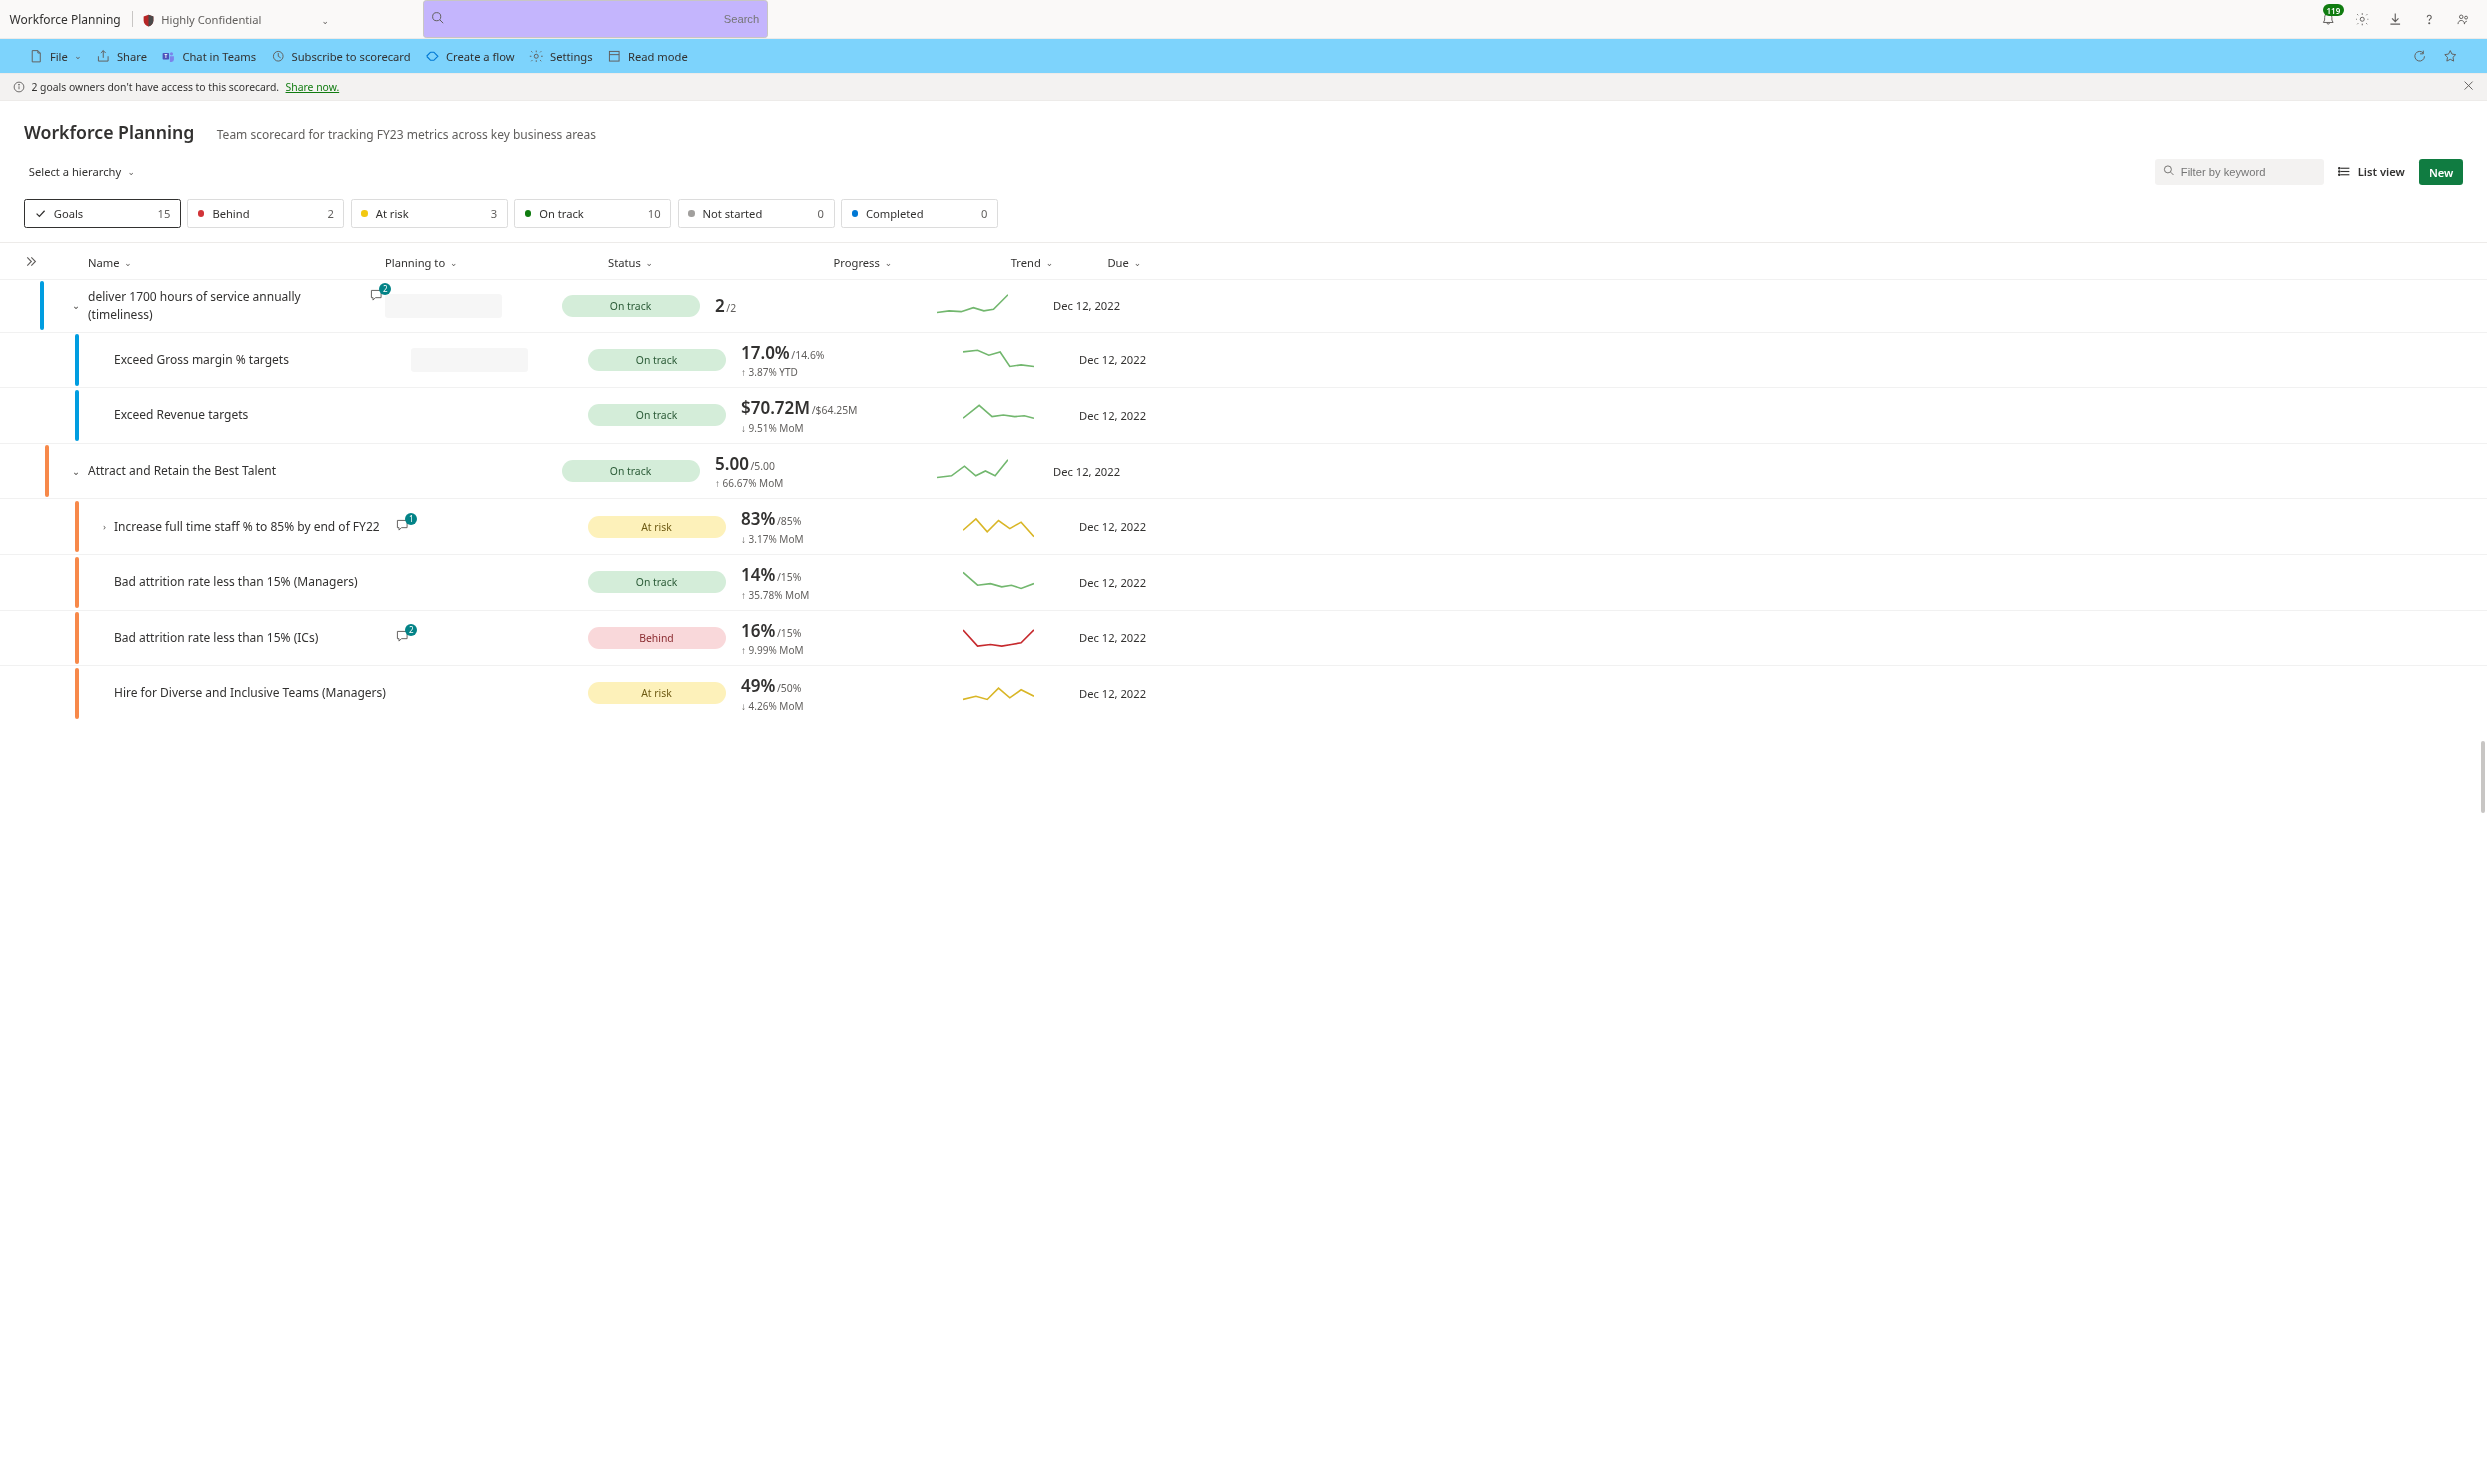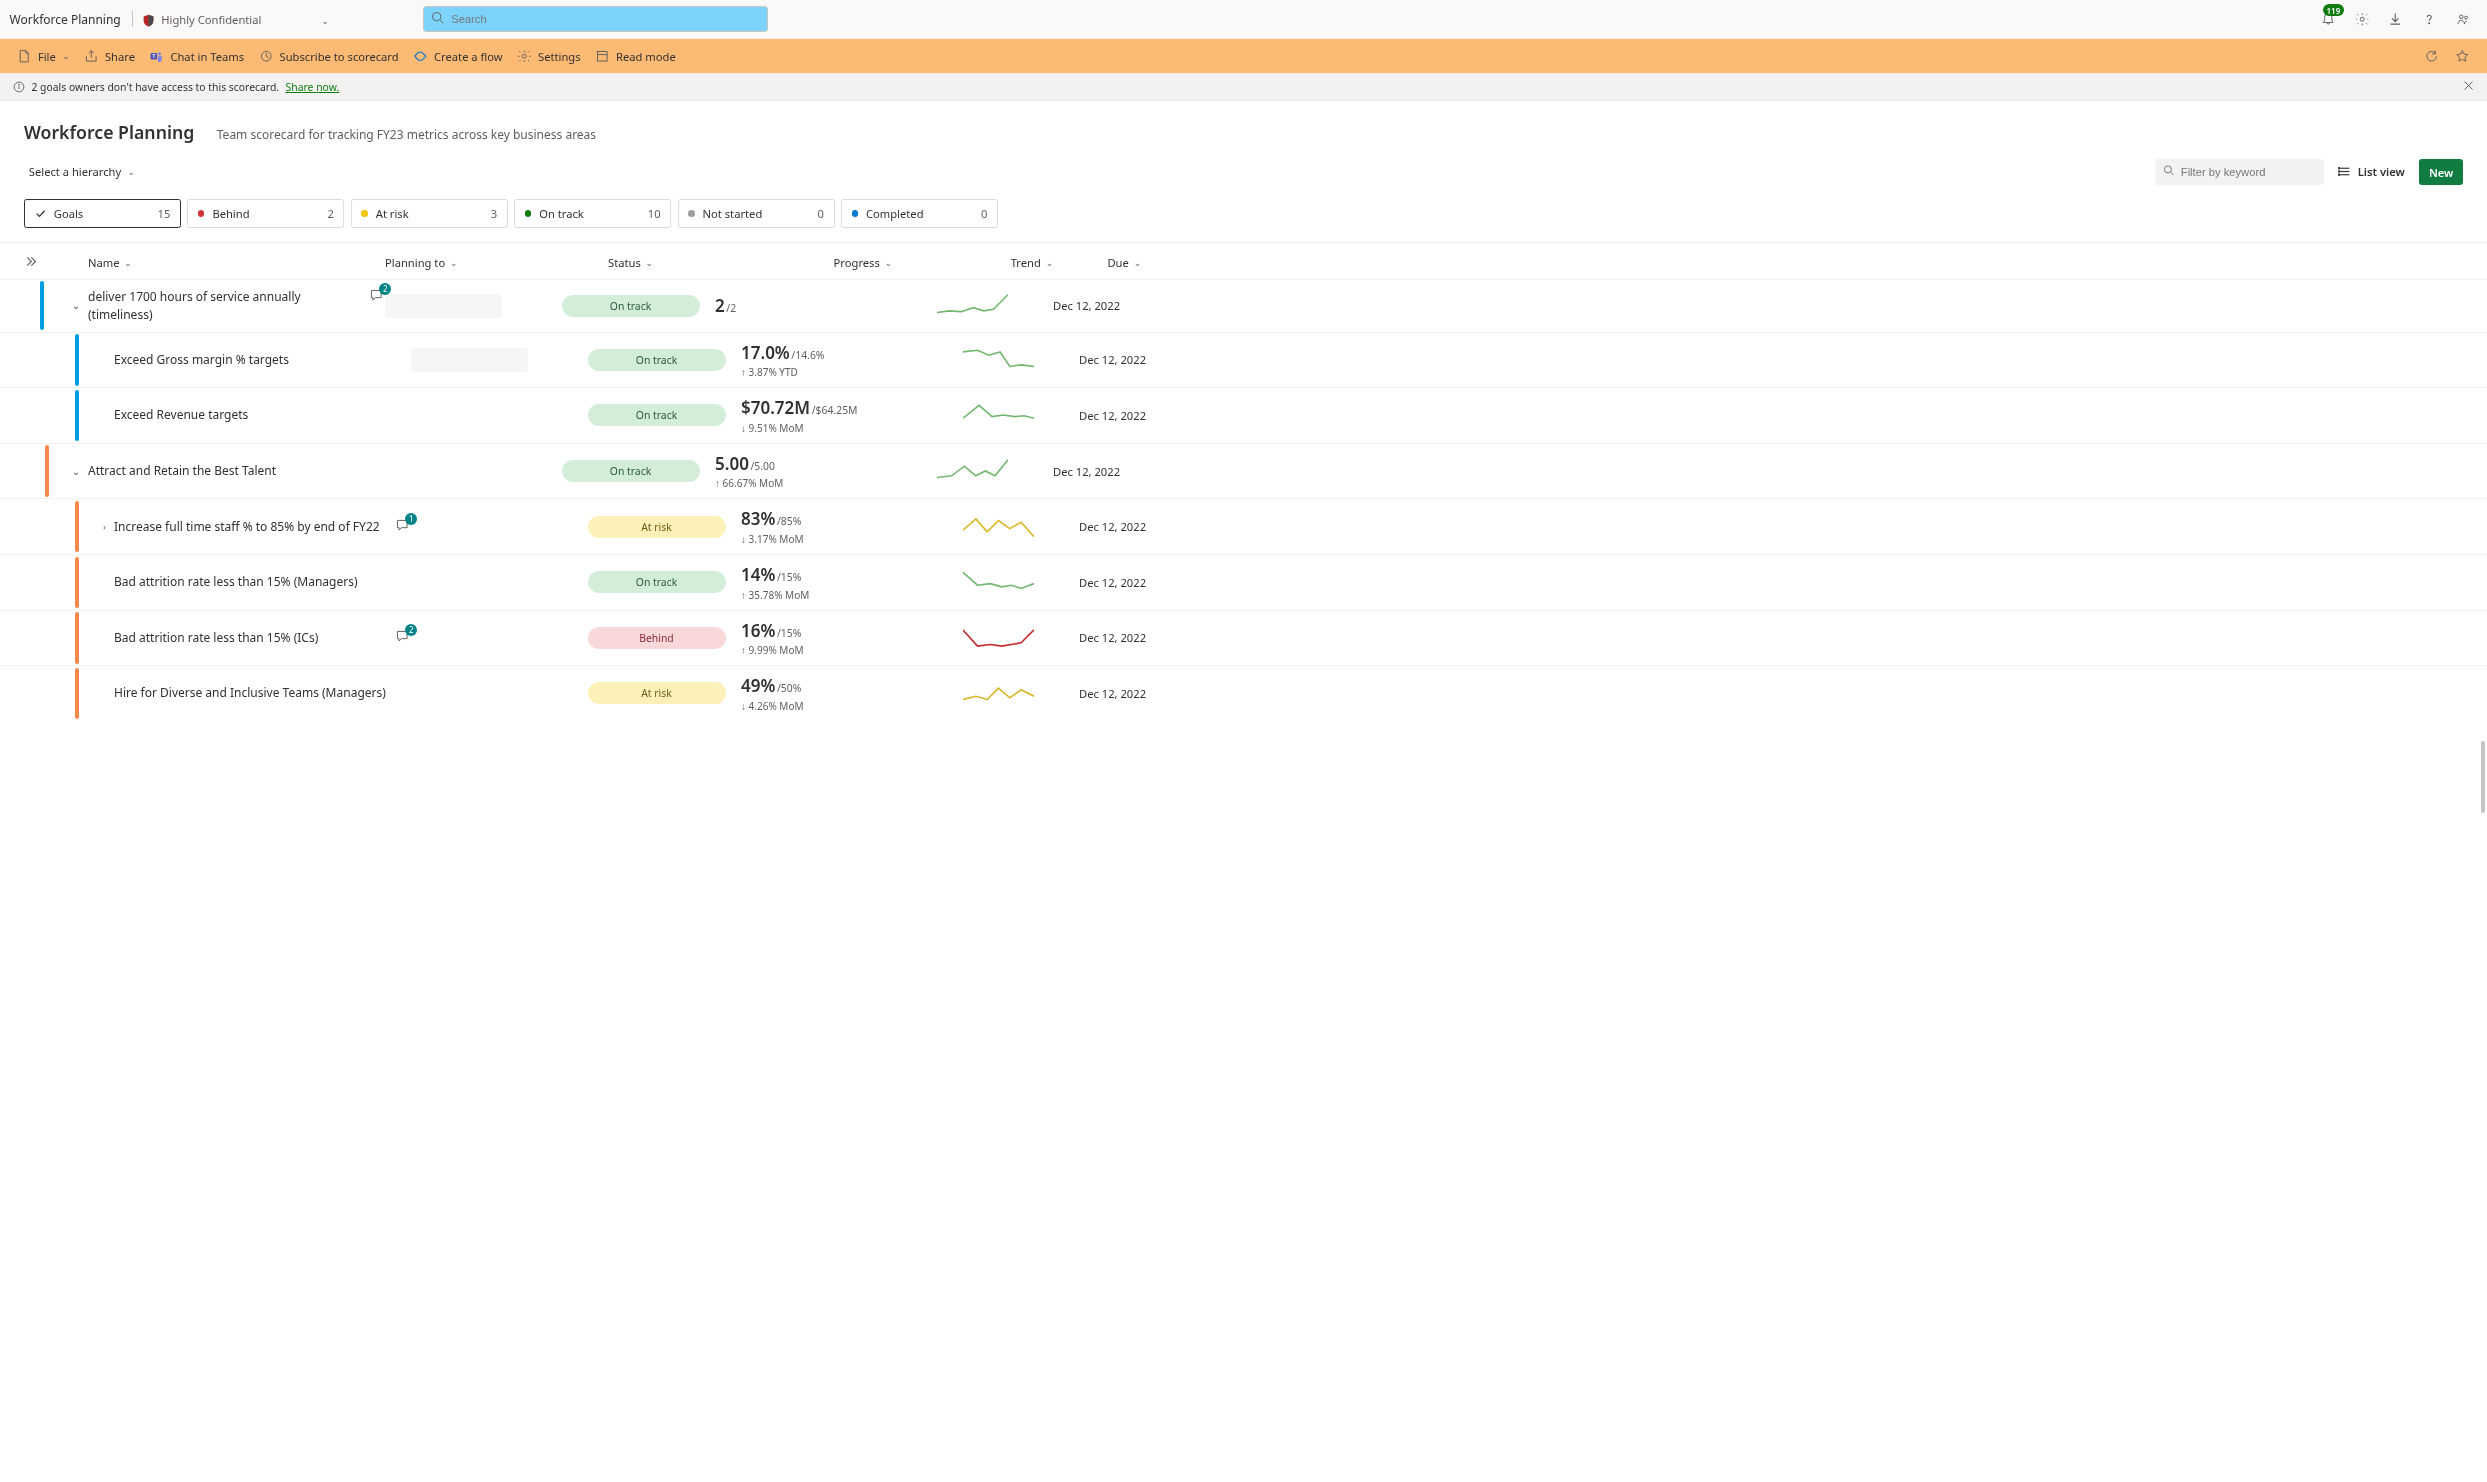--- a/index.html
+++ b/index.html
@@ -41,27 +41,28 @@
   }
   .chevron-down-sm { font-size: 8.8px; color: #605e5c; }
   .search-wrap {
     flex: 0 0 auto;
     margin-left: 88px;
     width: 345px;
     position: relative;
   }
   .search-input {
     width: 100%;
-    height: 26px;
+    height: 38px;
     border: 0.8px solid #c8c6c4;
     border-radius: 3.2px;
-    background: #7dd3fc;
+    background: #c4b5fd;
     padding: 0 8px 0 27px;
     font-size: 11.2px;
     color: #605e5c;
+    text-align: right;
   }
   .search-icon-pos {
     position: absolute;
     left: 8px;
     top: 50%;
     transform: translateY(-50%);
     color: #605e5c;
   }
   .header-right {
     margin-left: auto;
@@ -86,22 +87,22 @@
     font-size: 8px;
     border-radius: 6.4px;
     padding: 0.8px 4px;
     font-weight: 600;
   }
 
   .toolbar {
     display: flex;
     align-items: center;
     height: 35px;
-    padding: 0 17px;
-    background: #fdba74;
+    padding: 0 29px;
+    background: #7dd3fc;
     border-bottom: 0.8px solid #edebe9;
     gap: 14.5px;
   }
   .toolbar-item {
     display: flex;
     align-items: center;
     gap: 6.4px;
     color: #323130;
     font-size: 11.2px;
     cursor: pointer;

